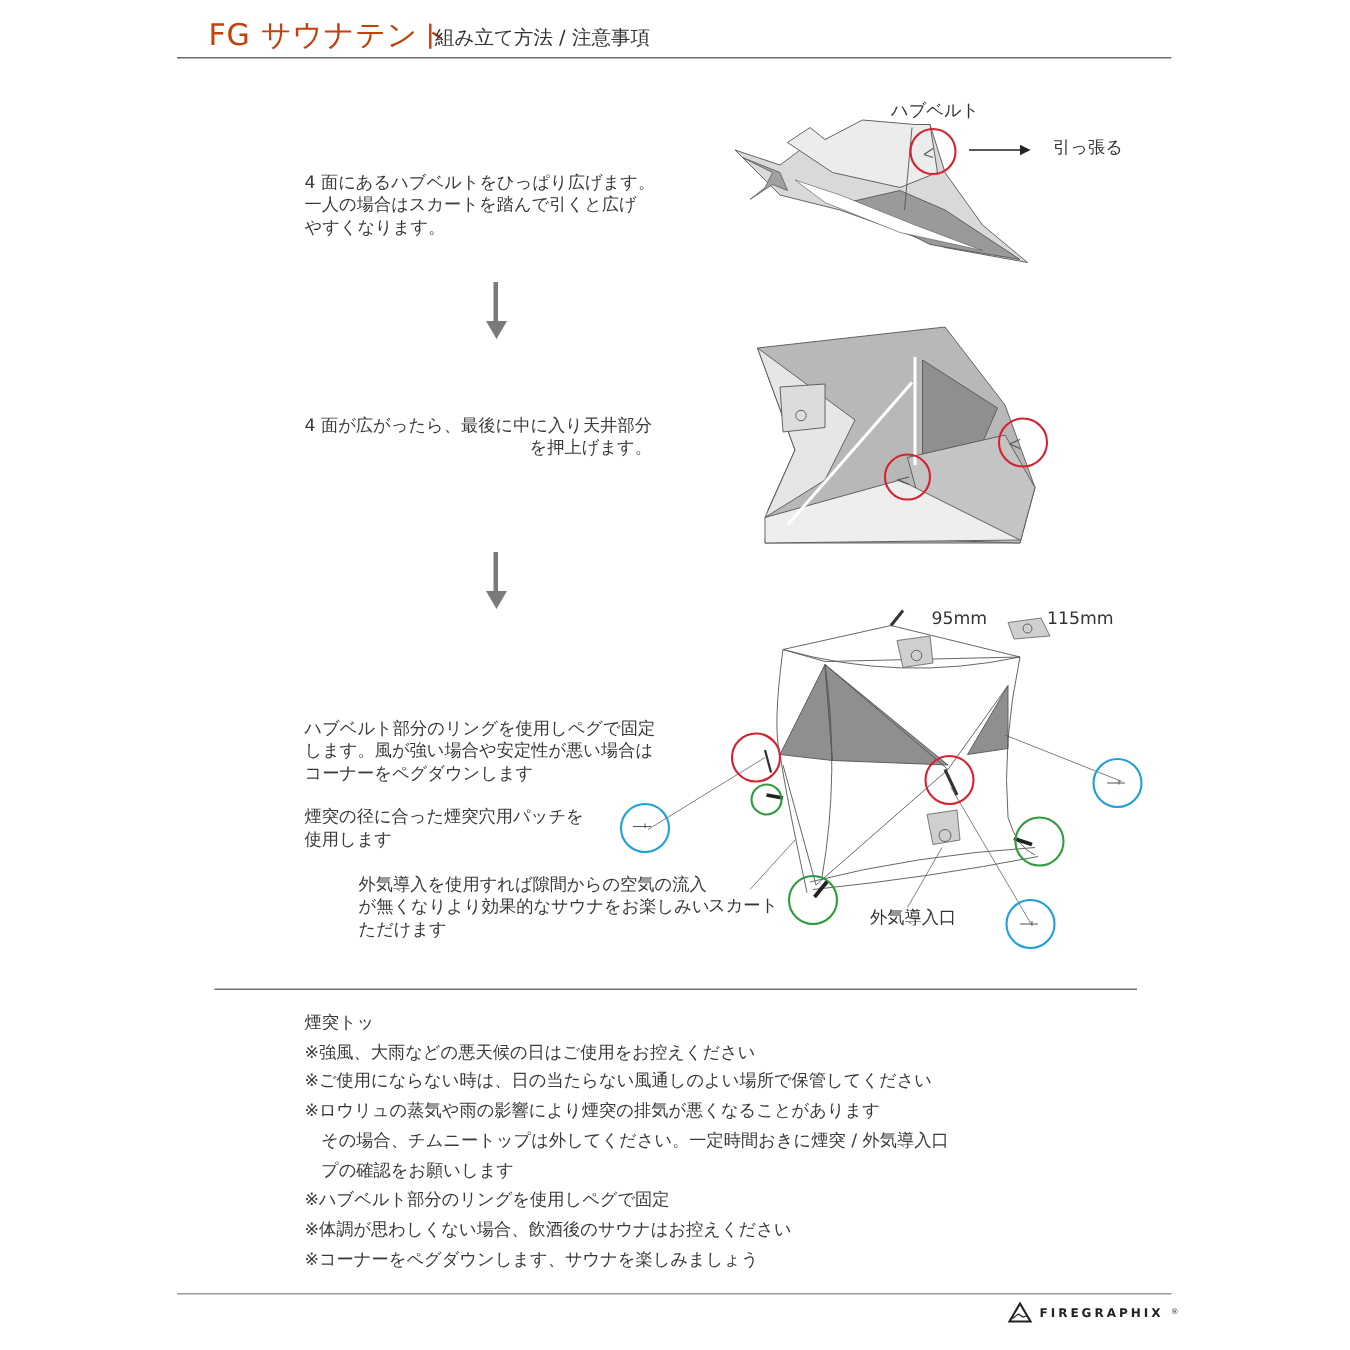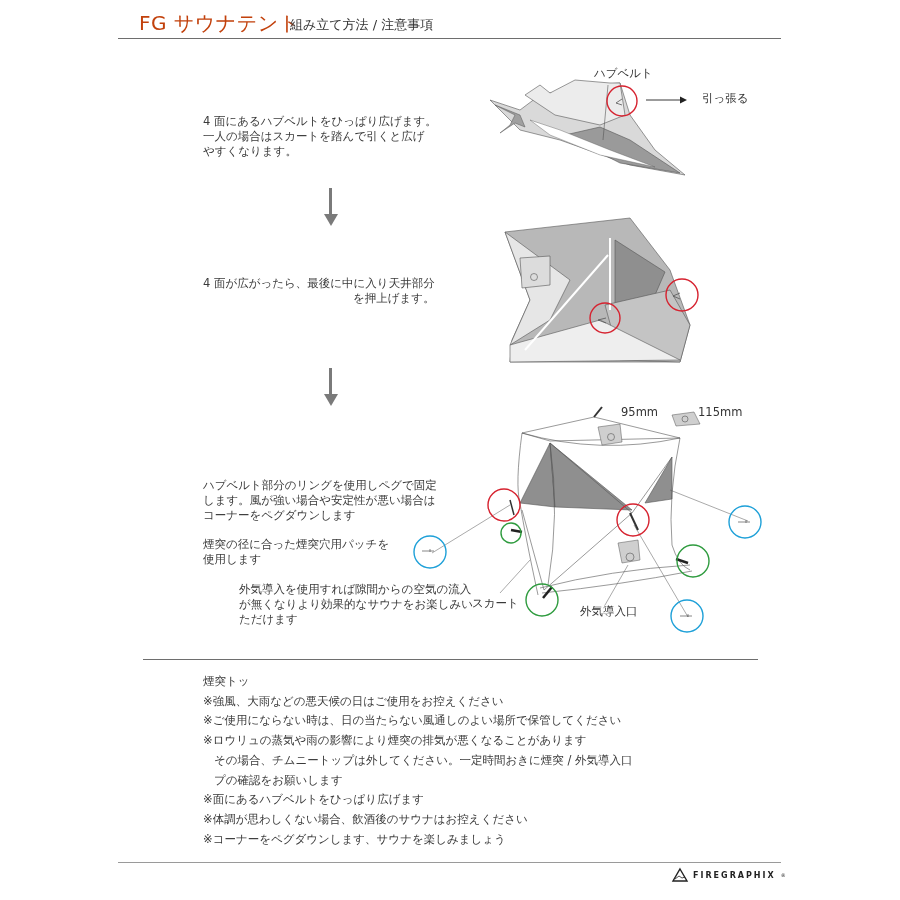--- a/index.html
+++ b/index.html
@@ -153,21 +153,21 @@
 
 <div class="rule" style="left:143px; top:659px; width:615px;"></div>
 
 <div class="abs notes">
   <div>煙突トッ</div>
   <div>※強風、大雨などの悪天候の日はご使用をお控えください</div>
   <div>※ご使用にならない時は、日の当たらない風通しのよい場所で保管してください</div>
   <div>※ロウリュの蒸気や雨の影響により煙突の排気が悪くなることがあります</div>
   <div class="indent">その場合、チムニートップは外してください。一定時間おきに煙突 / 外気導入口</div>
   <div class="indent">プの確認をお願いします</div>
-  <div>※面にあるハブベルトをひっぱり広げます</div>
+  <div>※ハブベルト部分のリングを使用しペグで固定</div>
   <div>※体調が思わしくない場合、飲酒後のサウナはお控えください</div>
   <div>※コーナーをペグダウンします、サウナを楽しみましょう</div>
 </div>
 
 <div class="rule" style="left:118px; top:862px; width:663px; background:#9a9a9a;"></div>
 <div class="abs logo">
   <svg style="position:relative;" width="16" height="14" viewBox="0 0 16 14">
     <polygon points="8,1 15,13 1,13" fill="none" stroke="#222" stroke-width="1.4"></polygon>
     <path d="M3,11 L7,8 L10,10 L13,9" fill="none" stroke="#222" stroke-width="0.8"></path>
   </svg>

